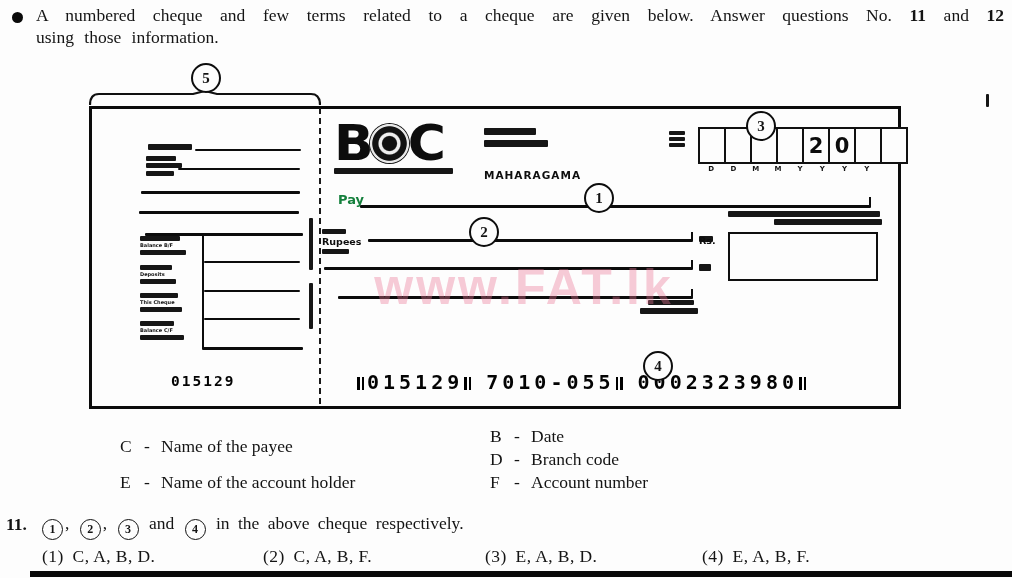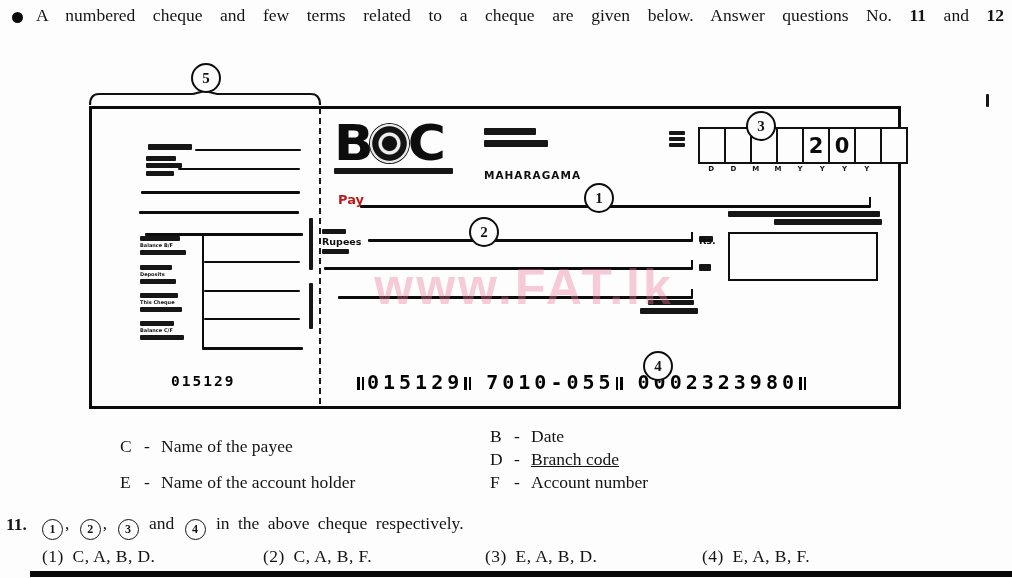--- a/index.html
+++ b/index.html
@@ -22,21 +22,21 @@
       margin:0 2px;vertical-align:-4px;}
   
   .cheque{position:absolute;left:89px;top:106px;width:806px;height:297px;border:3px solid #0b0b0b;background:#fdfdfd;}
   .perf{position:absolute;left:319px;top:108px;height:296px;border-left:2.5px dashed #1a1a1a;}
   .boc{position:absolute;left:334px;top:120px;display:flex;align-items:flex-start;}
   .boc-letter{font-family:"DejaVu Sans",sans-serif;font-weight:900;font-size:52px;line-height:46px;
               letter-spacing:-3px;color:#0d0d0d;transform:scaleY(0.95);}
   .boc-emblem{width:41px;height:41px;border-radius:50%;margin:3px -2px 0 -2px;
               background:radial-gradient(circle at 50% 50%, #111 0 24%, #efefef 28% 36%, #131313 40% 58%, #e9e9e9 61% 66%, #101010 69% 100%);}
   .branch-txt{position:absolute;font:bold 10.5px "DejaVu Sans",sans-serif;letter-spacing:1px;color:#0e0e0e;filter:blur(0.2px);margin-top:18px;}
-  .paylbl{position:absolute;font:bold 13px "DejaVu Sans",sans-serif;color:#b91c1c;filter:blur(0.2px);}
+  .paylbl{position:absolute;font:bold 13px "DejaVu Sans",sans-serif;color:#15803d;filter:blur(0.2px);}
   .smalllbl{position:absolute;font:bold 9.5px "DejaVu Sans",sans-serif;color:#0e0e0e;filter:blur(0.25px);}
   .dstrip{position:absolute;left:700px;top:127px;display:flex;}
   .dcell{width:24px;height:33px;border:2px solid #111;margin-left:-2px;background:#fdfdfd;
          display:flex;align-items:center;justify-content:center;
          font:bold 21px "DejaVu Sans",sans-serif;color:#0c0c0c;}
   .dletters{position:absolute;left:700px;top:165px;width:178px;display:flex;}
   .dletters span{width:22.25px;text-align:center;font:bold 7px "DejaVu Sans",sans-serif;color:#111;}
   .ambox{position:absolute;left:728px;top:232px;width:146px;height:45px;border:2.5px solid #0e0e0e;}
   .micr{position:absolute;font-family:"DejaVu Sans Mono",monospace;font-weight:bold;color:#030303;white-space:nowrap;}
   .micr-main{left:356px;top:370px;font-size:20px;letter-spacing:4px;}
@@ -61,20 +61,21 @@
   .opt .ono{margin-right:9px;}
   .botbar{position:absolute;left:30px;top:571px;width:982px;height:6px;background:#090909;}
 </style>
 </head>
 <body>
 
 <div class="page">
 
   <div class="bullet"></div>
   <div class="hline1"><span>A numbered cheque and few terms related to a cheque are given below. Answer questions No.</span> <b>11</b> <span>and</span> <b>12</b></div>
+  <div class="hline2">using those information.</div>
 
   <div class="ccirc" style="left:191px;top:63px;">
       <span>5</span>
     </div>
   <svg class="abs" style="left:89px;top:90px;" width="232" height="16">
     <path d="M1,15 Q1,4 10,4 L104,4 L116,1 L128,4 L222,4 Q231,4 231,15" fill="none" stroke="#101010" stroke-width="2.2"></path>
   </svg>
 
   <div class="cheque"></div>
   <div class="perf"></div>
@@ -189,21 +190,21 @@
   <div class="ccirc" style="left:643px;top:351px;">
       <span>4</span>
     </div>
   <div class="micr micr-main"><span class="msep"></span><span>015129</span><span class="msep"></span><span class="mgap"></span><span>7010-055</span><span class="msep"></span><span class="mgap"></span><span>0002323980</span><span class="msep"></span></div>
 
   <div class="wm">www.FAT.lk</div>
   <div class="sm" style="left:986px;top:94px;width:2.5px;height:13px;"></div>
 
   <div class="term" style="left:490px;top:426px;"><span class="lt">B</span><span class="dash">-</span><span>Date</span></div>
   <div class="term" style="left:120px;top:436px;"><span class="lt">C</span><span class="dash">-</span><span>Name of the payee</span></div>
-  <div class="term" style="left:490px;top:449px;text-decoration:underline;"><span class="lt">D</span><span class="dash">-</span><span>Branch code</span></div>
+  <div class="term" style="left:490px;top:449px;"><span class="lt">D</span><span class="dash">-</span><span>Branch code</span></div>
   <div class="term" style="left:490px;top:472px;"><span class="lt">F</span><span class="dash">-</span><span>Account number</span></div>
   <div class="term" style="left:120px;top:472px;"><span class="lt">E</span><span class="dash">-</span><span>Name of the account holder</span></div>
 
   <div class="qnum">11.</div>
   <div class="qtext">
     <span class="qc">
         <span>1</span>
       </span><span>,</span>
     <span class="qc">
         <span>2</span>

